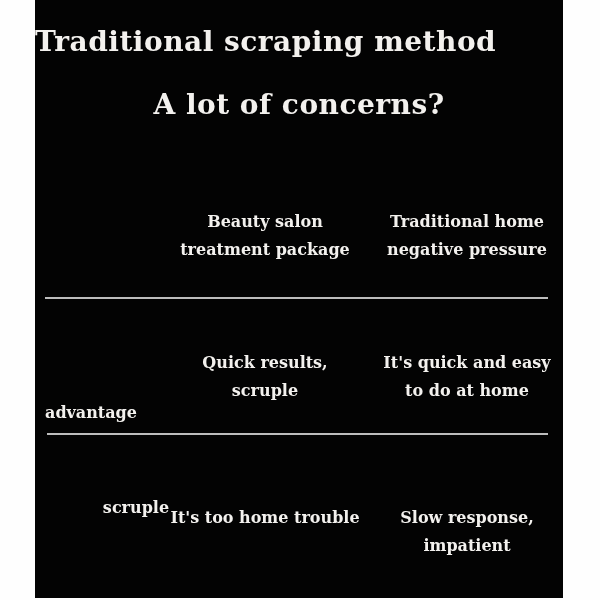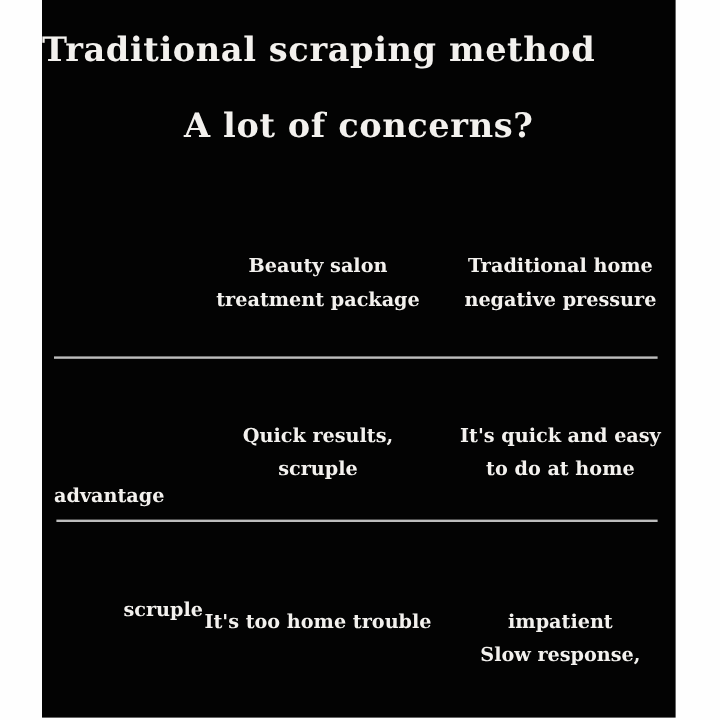--- a/index.html
+++ b/index.html
@@ -111,18 +111,18 @@
 
     <div class="divider divider-2"></div>
 
     <div class="tcell col-label row2-label">scruple</div>
 
     <div class="tcell col-salon row2-cells">
       <span>It's too home trouble</span>
     </div>
 
     <div class="tcell col-home row2-cells">
+      <span>Slow response,</span>
       <span>impatient</span>
-      <span>Slow response,</span>
     </div>
 
   </div>
 </div>
 
 </body></html>

